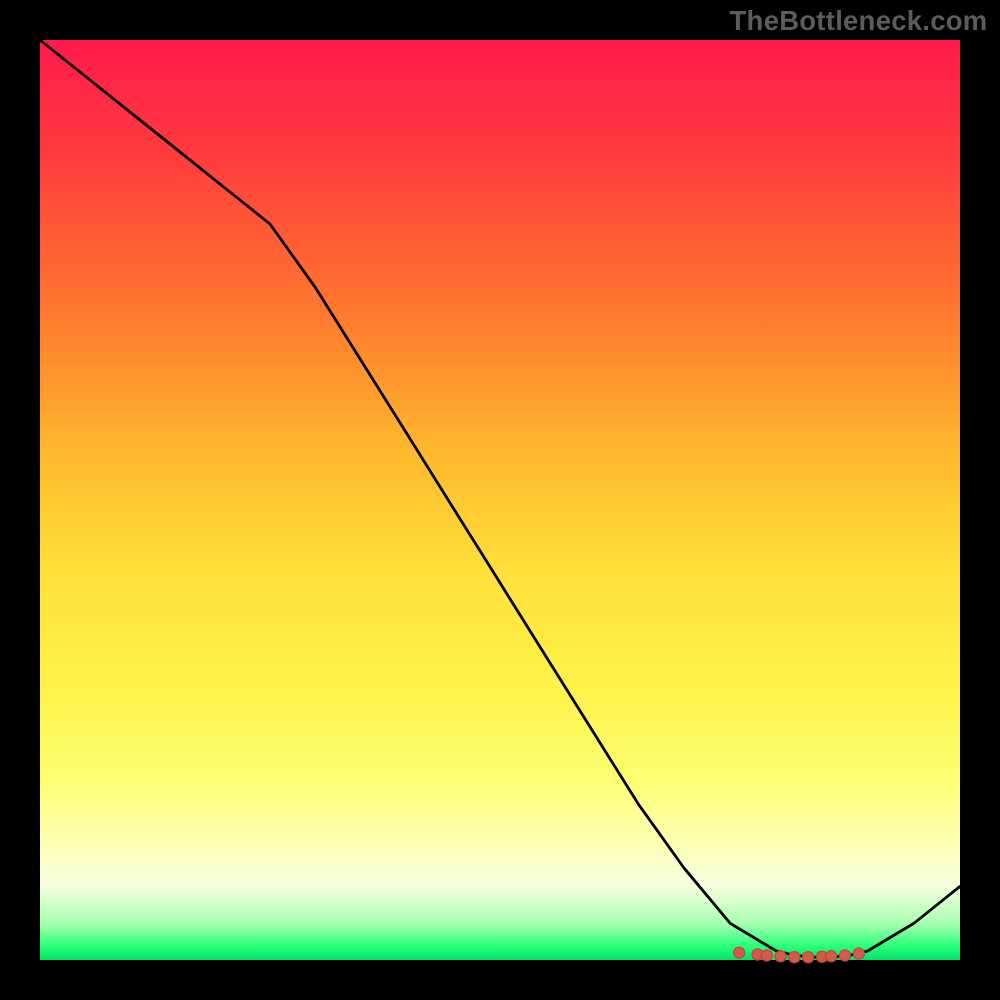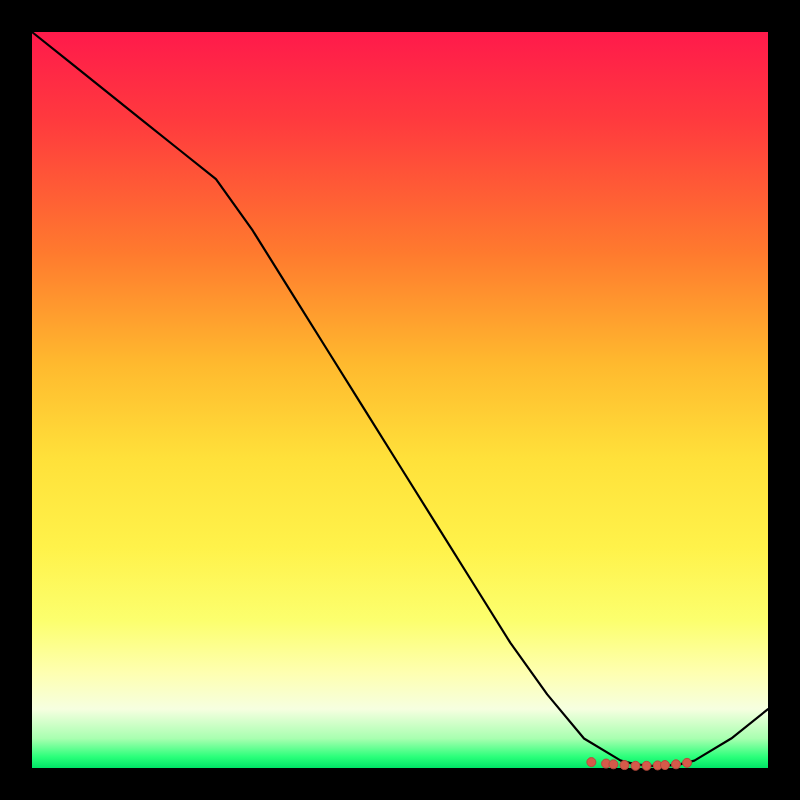--- a/index.html
+++ b/index.html
@@ -68,20 +68,21 @@
     fill: #d55a4a;
     stroke: #b84a3c;
     stroke-width: 1;
   }
 </style>
 </head>
 <body>
 
 <div class="frame">
 
+  <div class="watermark">TheBottleneck.com</div>
 
   <div class="plot-area">
     <svg class="plot-svg" viewBox="0 0 736 736">
       <path id="curve-path" class="curve" d="M0.00 0.00 L36.80 29.44 L73.60 58.88 L110.40 88.32 L147.20 117.76 L184.00 147.20 L220.80 198.72 L257.60 257.60 L294.40 316.48 L331.20 375.36 L368.00 434.24 L404.80 493.12 L441.60 552.00 L478.40 610.88 L515.20 662.40 L552.00 706.56 L588.80 728.64 L603.52 732.32 L618.24 733.79 L632.96 733.79 L647.68 732.32 L662.40 728.64 L699.20 706.56 L736.00 677.12"></path>
       <g id="marker-group">
           <circle cx="559.36" cy="730.11" r="4.5" class="marker"></circle>
           <circle cx="574.08" cy="731.58" r="4.5" class="marker"></circle>
           <circle cx="581.44" cy="732.32" r="4.5" class="marker"></circle>
           <circle cx="592.48" cy="733.06" r="4.5" class="marker"></circle>
           <circle cx="603.52" cy="733.79" r="4.5" class="marker"></circle>

